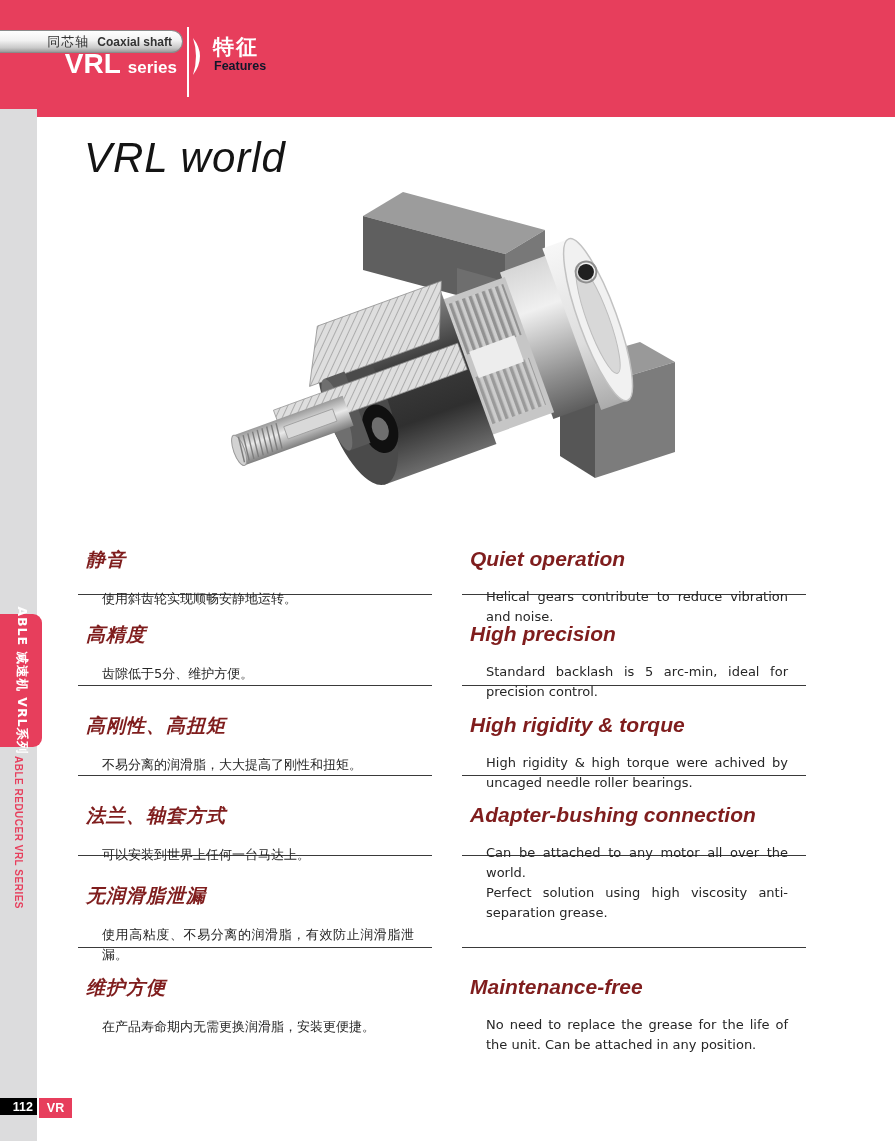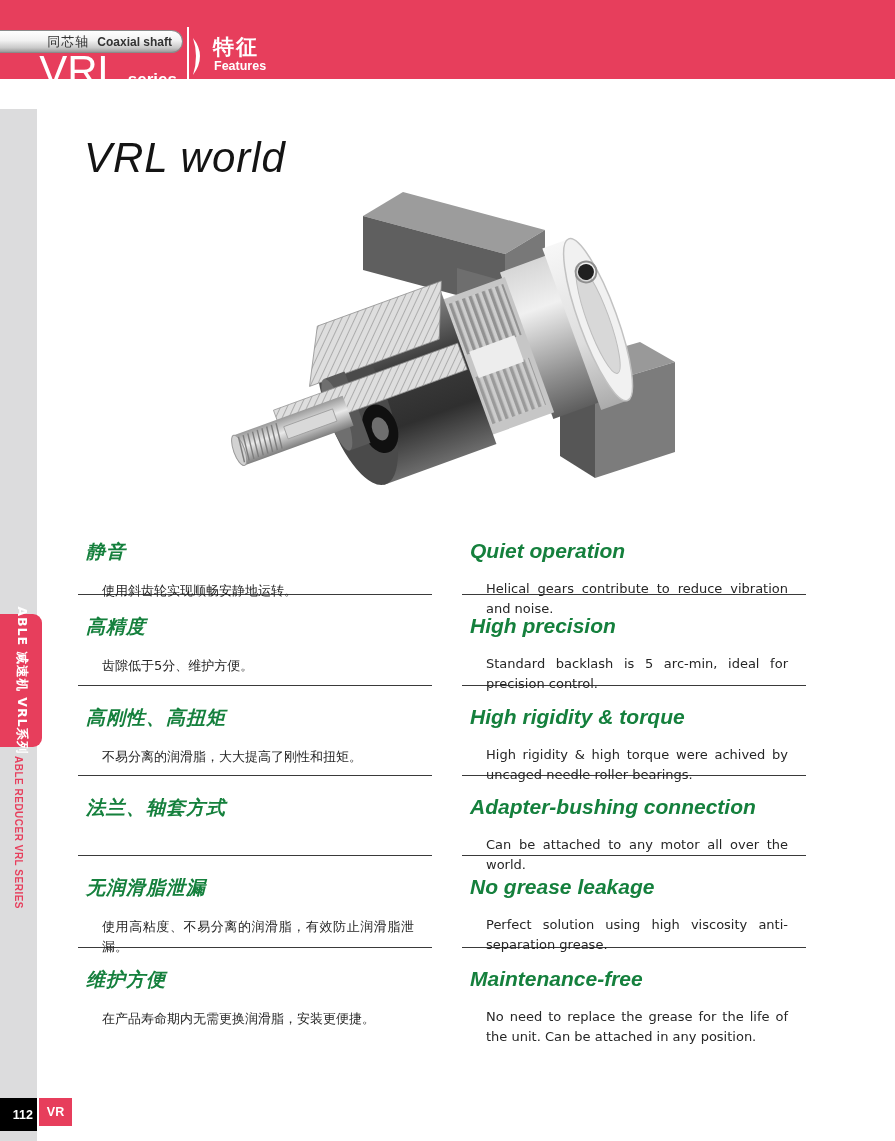--- a/index.html
+++ b/index.html
@@ -3,40 +3,40 @@
 <meta charset="utf-8">
 <style>
   * { box-sizing: border-box; }
   html,body { margin:0; padding:0; }
   body {
     width:895px; height:1141px; position:relative; overflow:hidden;
     background:#ffffff; font-family:"DejaVu Sans", sans-serif;
   }
 
   
-  .banner { position:absolute; left:0; top:0; width:895px; height:79px; background:#e73e5c; }
+  .banner { position:absolute; left:0; top:0; width:895px; height:117px; background:#e73e5c; }
   .pill {
     position:absolute; left:0; top:30px; width:183px; height:23px;
     background:linear-gradient(to bottom,#ffffff 0%,#f2f2f2 45%,#c9c9c9 80%,#9b9b9b 100%);
     border-radius:0 12px 12px 0; border:1px solid #8b8b8b; border-left:none;
     display:flex; align-items:center; justify-content:flex-end; gap:8px; padding-right:10px;
   }
   .pill-cn { font-size:13px; color:#333; letter-spacing:1px; }
   .pill-en { font-size:12px; font-weight:bold; color:#333; font-family:"Liberation Sans",sans-serif; }
   .brand-line {
     position:absolute; left:0; top:50px; width:183px; height:34px;
     display:flex; align-items:baseline; justify-content:flex-end; padding-right:6px;
     color:#fff; font-family:"Liberation Sans",sans-serif;
   }
-  .brand { font-size:42px; font-weight:normal; letter-spacing:0; line-height:1; }
+  .brand { font-size:28px; font-weight:bold; letter-spacing:0; line-height:1; }
   .brand-suffix { font-size:17px; font-weight:bold; margin-left:7px; }
   .vline { position:absolute; left:187px; top:27px; width:2px; height:70px; background:#ffffff; }
   .chevron { position:absolute; left:192px; top:37px; }
   .section-cn { position:absolute; left:213px; top:33px; color:#fff; font-size:21px; font-weight:bold; letter-spacing:2px; }
-  .section-en { position:absolute; left:214px; top:59px; color:#ffffff; font-size:12.5px; font-weight:bold; font-family:"Liberation Sans",sans-serif; }
+  .section-en { position:absolute; left:214px; top:59px; color:#0f172a; font-size:12.5px; font-weight:bold; font-family:"Liberation Sans",sans-serif; }
 
   
   .strip { position:absolute; left:0; top:109px; width:37px; height:1032px; background:#dcdcdd; }
   .side-tab {
     position:absolute; left:0; top:614px; width:42px; height:133px;
     background:#e73e5c; border-radius:0 9px 9px 0;
     display:flex; align-items:center; justify-content:center;
   }
   .side-tab span {
     transform:rotate(90deg); white-space:nowrap; color:#fff;
@@ -63,37 +63,37 @@
 
   
   .features {
     position:absolute; left:78px; top:520px; width:728px;
     display:grid; grid-template-columns:354px 344px; column-gap:30px;
     grid-template-rows:75px 91px 90px 80px 92px 87px;
   }
   .cell { border-bottom:1.5px solid #3a3a3a; padding:11px 2px 0 8px; }
   .cell.last { border-bottom:none; }
   .feat-title {
-    margin:8px 0 9px 0; color:#15803d; font-style:italic; font-weight:bold;
+    margin:16px 0 9px 0; color:#7f1d1d; font-style:italic; font-weight:bold;
     font-family:"Liberation Sans",sans-serif;
   }
   .feat-title.cn { font-size:19px; letter-spacing:1px; }
   .feat-title.en { font-size:21px; letter-spacing:0; }
   .feat-body {
     margin:16px; color:#262626; font-size:13px; line-height:1.55; text-align:justify;
   }
 
   
   .foot-page {
-    position:absolute; left:0; top:1098px; width:37px; height:33px; background:#000;
+    position:absolute; left:0; top:1098px; width:37px; height:17px; background:#000;
     color:#fff; font-size:12.5px; font-weight:bold; font-family:"Liberation Sans",sans-serif;
     display:flex; align-items:center; justify-content:flex-end; padding-right:4px;
   }
   .foot-code {
-    position:absolute; left:39px; top:1098px; width:33px; height:28px; background:#e73e5c;
+    position:absolute; left:39px; top:1098px; width:33px; height:20px; background:#e73e5c;
     color:#fff; font-size:12.5px; font-weight:bold; font-family:"Liberation Sans",sans-serif;
     display:flex; align-items:center; justify-content:center;
   }
 </style>
 </head>
 <body>
 
 <div class="banner">
   <div class="pill">
     <span class="pill-cn">同芯轴</span>
@@ -236,32 +236,32 @@
     <h3 class="feat-title cn">高刚性、高扭矩</h3>
     <p class="feat-body">不易分离的润滑脂，大大提高了刚性和扭矩。</p>
   </div>
   <div class="cell">
     <h3 class="feat-title en">High rigidity &amp; torque</h3>
     <p class="feat-body">High rigidity &amp; high torque were achived by uncaged needle roller bearings.</p>
   </div>
 
   <div class="cell">
     <h3 class="feat-title cn">法兰、轴套方式</h3>
+    <p class="feat-body">可以安装到世界上任何一台马达上。</p>
   </div>
   <div class="cell">
     <h3 class="feat-title en">Adapter-bushing connection</h3>
     <p class="feat-body">Can be attached to any motor all over the world.</p>
   </div>
 
   <div class="cell">
     <h3 class="feat-title cn">无润滑脂泄漏</h3>
     <p class="feat-body">使用高粘度、不易分离的润滑脂，有效防止润滑脂泄漏。</p>
   </div>
   <div class="cell">
-    <h3 class="feat-title en">No grease leakage</h3>
     <p class="feat-body">Perfect solution using high viscosity anti-separation grease.</p>
   </div>
 
   <div class="cell last">
     <h3 class="feat-title cn">维护方便</h3>
     <p class="feat-body">在产品寿命期内无需更换润滑脂，安装更便捷。</p>
   </div>
   <div class="cell last">
     <h3 class="feat-title en">Maintenance-free</h3>
     <p class="feat-body">No need to replace the grease for the life of the unit. Can be attached in any position.</p>

